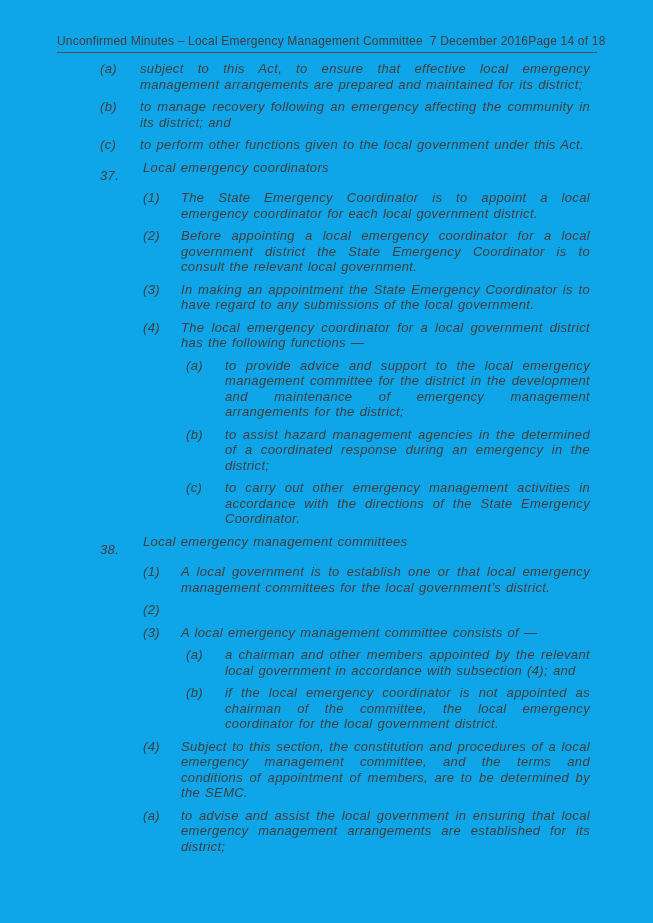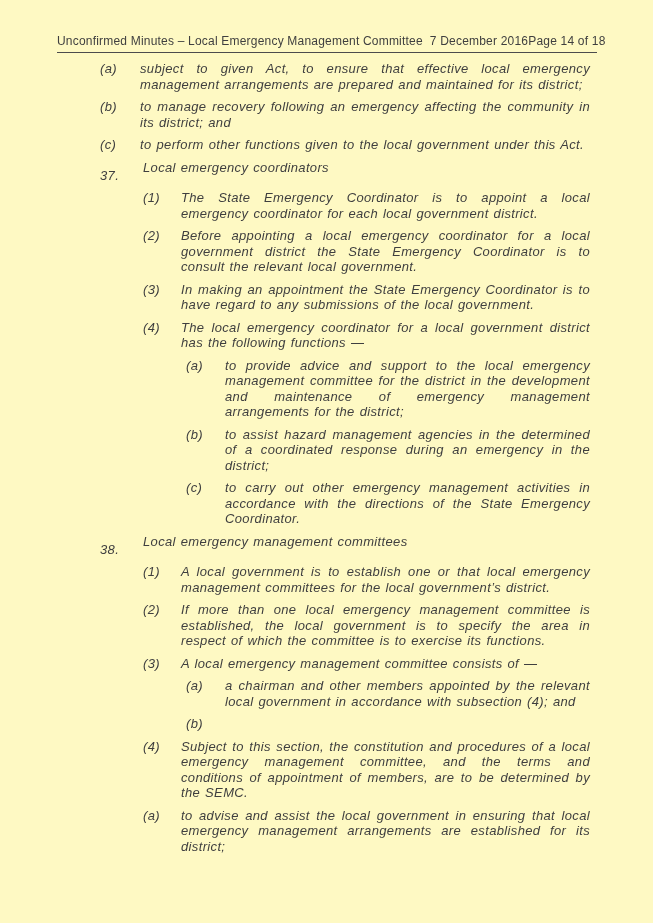--- a/index.html
+++ b/index.html
@@ -2,21 +2,21 @@
 <html><head>
 <meta charset="utf-8">
 <style>
   * { margin: 0; padding: 0; box-sizing: border-box; }
   html, body { background: #e8e8e8; }
   .page {
     position: relative;
     width: 653px;
     height: 923px;
     margin: 0 auto;
-    background: #fef9c3;
+    background: #0ea5e9;
     color: #3f3f3f;
     font-family: "Liberation Sans", sans-serif;
     overflow: hidden;
   }
   
   .header { margin: 34px 56px 0 57px; }
   .header-row {
     display: flex;
     justify-content: space-between;
     align-items: baseline;
@@ -58,21 +58,21 @@
       <span>Unconfirmed Minutes – Local Emergency Management Committee  7 December 2016</span>
       <span>Page 14 of 18</span>
     </div>
     <div class="header-rule"></div>
   </div>
 
   <div class="doc" id="doc-body">
 
   <div class="row l1">
         <span class="marker">(a)</span>
-        <div class="text">subject to given Act, to ensure that effective local emergency management arrangements are prepared and maintained for its district;</div>
+        <div class="text">subject to this Act, to ensure that effective local emergency management arrangements are prepared and maintained for its district;</div>
       </div>
       <div class="row l1">
         <span class="marker">(b)</span>
         <div class="text">to manage recovery following an emergency affecting the community in its district; and</div>
       </div>
       <div class="row l1">
         <span class="marker">(c)</span>
         <div class="text">to perform other functions given to the local government under this Act.</div>
       </div>
       <div class="row heading">
@@ -110,32 +110,32 @@
       <div class="row heading">
         <span class="marker">38.</span>
         <div class="text">Local emergency management committees</div>
       </div>
       <div class="row l2">
         <span class="marker">(1)</span>
         <div class="text">A local government is to establish one or that local emergency management committees for the local government’s district.</div>
       </div>
       <div class="row l2">
         <span class="marker">(2)</span>
-        <div class="text">If more than one local emergency management committee is established, the local government is to specify the area in respect of which the committee is to exercise its functions.</div>
       </div>
       <div class="row l2">
         <span class="marker">(3)</span>
         <div class="text">A local emergency management committee consists of —</div>
       </div>
       <div class="row l3">
         <span class="marker">(a)</span>
         <div class="text">a chairman and other members appointed by the relevant local government in accordance with subsection (4); and</div>
       </div>
       <div class="row l3">
         <span class="marker">(b)</span>
+        <div class="text">if the local emergency coordinator is not appointed as chairman of the committee, the local emergency coordinator for the local government district.</div>
       </div>
       <div class="row l2">
         <span class="marker">(4)</span>
         <div class="text">Subject to this section, the constitution and procedures of a local emergency management committee, and the terms and conditions of appointment of members, are to be determined by the SEMC.</div>
       </div>
       <div class="row l2">
         <span class="marker">(a)</span>
         <div class="text">to advise and assist the local government in ensuring that local emergency management arrangements are established for its district;</div>
       </div>
     </div>

